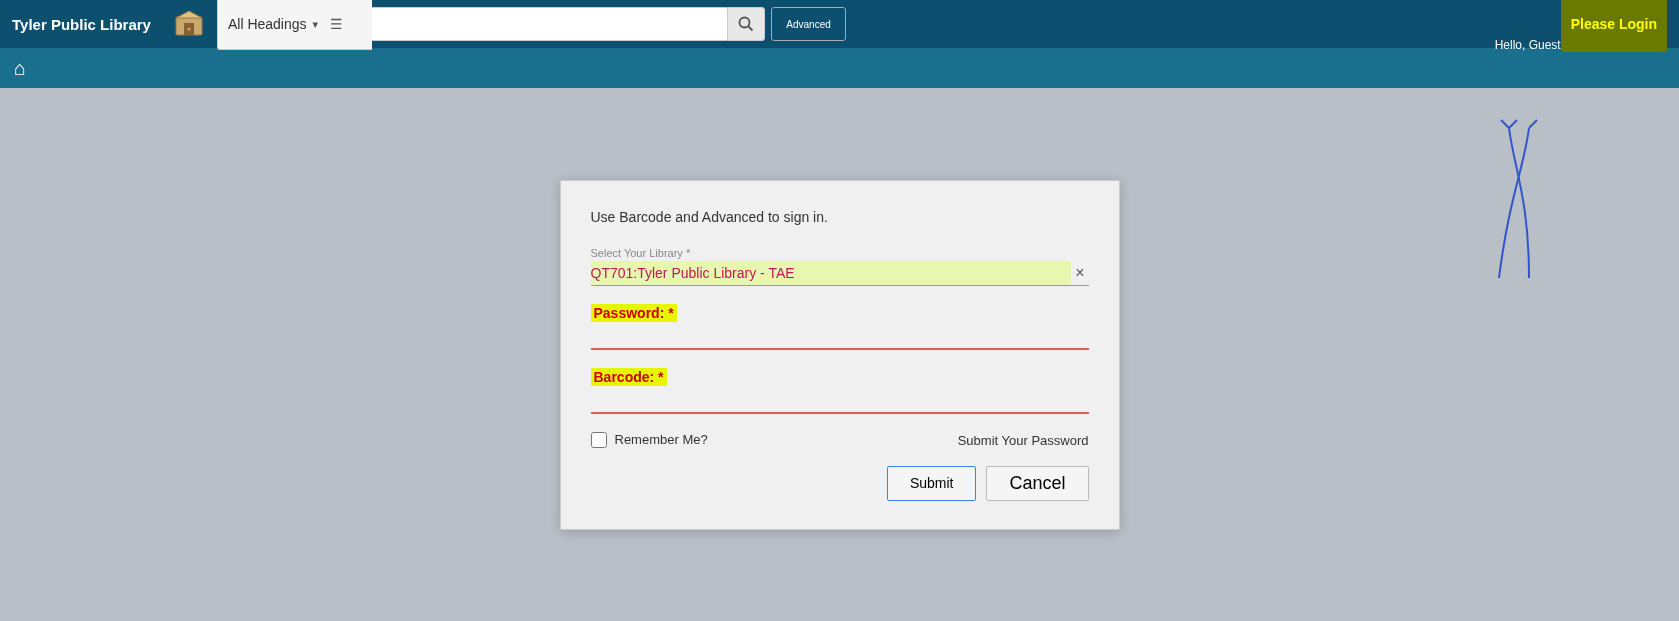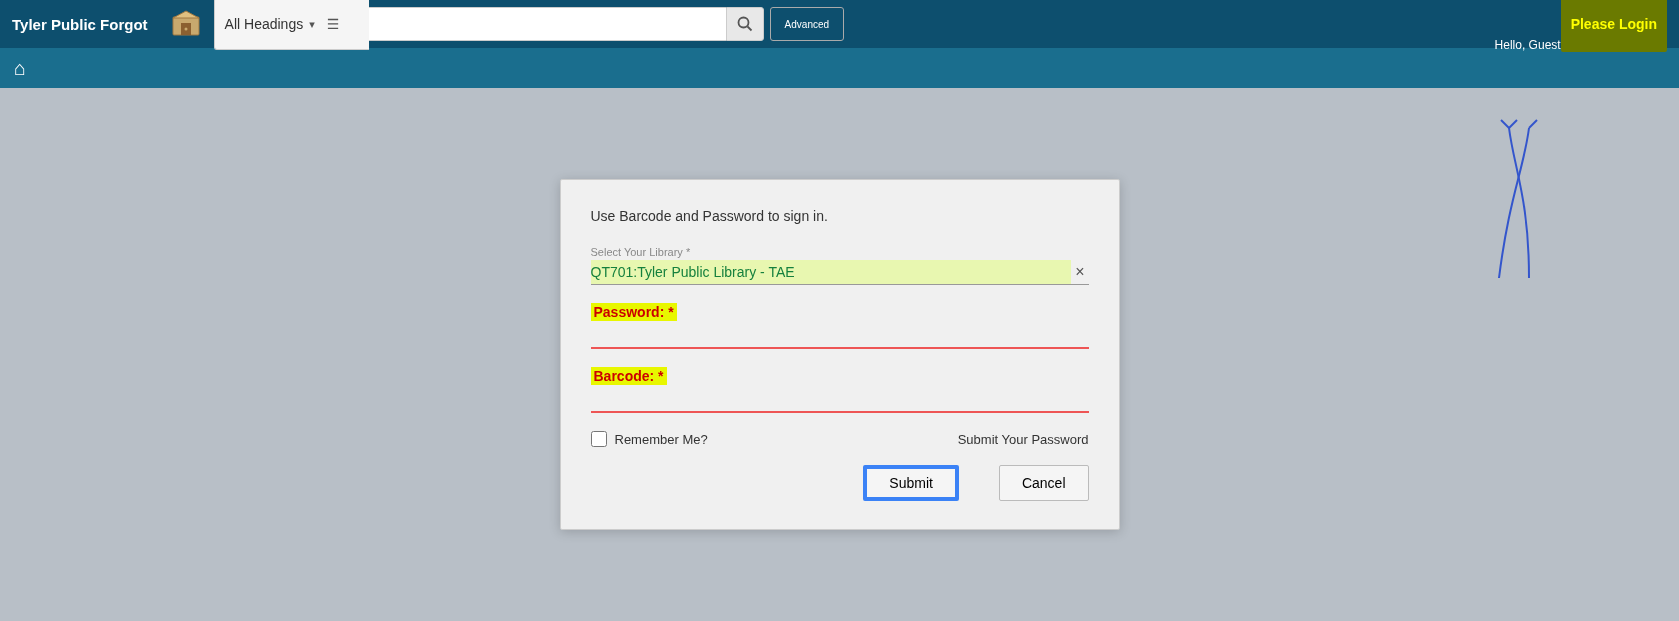--- a/index.html
+++ b/index.html
@@ -174,21 +174,21 @@
     }
     .library-select-wrapper {
       position: relative;
       border-bottom: 1px solid #999;
       display: flex;
       align-items: center;
     }
     .library-select-value {
       flex: 1;
       font-size: 14px;
-      color: #15803d;
+      color: #be185d;
       padding: 4px 0;
       background: #e8f7b0;
       display: block;
     }
     .library-clear-btn {
       background: none;
       border: none;
       cursor: pointer;
       font-size: 16px;
       color: #555;
@@ -245,41 +245,40 @@
       cursor: pointer;
     }
     .button-row {
       display: flex;
       justify-content: flex-end;
       gap: 10px;
       margin-top: 18px;
     }
     .submit-btn {
       background: #f5f5f5;
-      border: 4px solid #3b82f6;
+      border: 1px solid #3b82f6;
       padding: 6px 22px;
       font-size: 14px;
       cursor: pointer;
       border-radius: 2px;
     }
     .cancel-btn {
       background: #f5f5f5;
       border: 1px solid #bbb;
       padding: 6px 22px;
-      font-size: 14px;
+      font-size: 18px;
       cursor: pointer;
       border-radius: 2px;
-      margin-left: 30px;
     }
   </style>
 </head>
 <body>
 
 <div class="header">
-  <span class="header-title">Tyler Public Forgot</span>
+  <span class="header-title">Tyler Public Library</span>
 
   <div class="header-logo">
     <svg viewBox="0 0 30 30" fill="none" xmlns="http://www.w3.org/2000/svg">
       <rect x="2" y="8" width="26" height="18" rx="1" fill="#c8a96e" stroke="#a07840" stroke-width="1"></rect>
       <polygon points="15,2 28,9 2,9" fill="#e0c080" stroke="#a07840" stroke-width="1"></polygon>
       <rect x="10" y="14" width="10" height="12" fill="#8b6030"></rect>
       <circle cx="15" cy="20" r="1.5" fill="#c8a96e"></circle>
     </svg>
   </div>
 
@@ -319,21 +318,21 @@
     <svg width="80" height="180" viewBox="0 0 80 180" xmlns="http://www.w3.org/2000/svg">
       <path d="M50 10 C45 50, 30 80, 20 160" stroke="#3355cc" stroke-width="2" fill="none"></path>
       <path d="M30 10 C35 50, 50 80, 50 160" stroke="#3355cc" stroke-width="2" fill="none"></path>
       <line x1="30" y1="10" x2="38" y2="2" stroke="#3355cc" stroke-width="2"></line>
       <line x1="30" y1="10" x2="22" y2="2" stroke="#3355cc" stroke-width="2"></line>
       <line x1="50" y1="10" x2="58" y2="2" stroke="#3355cc" stroke-width="2"></line>
     </svg>
   </div>
 
   <div class="dialog">
-    <p class="dialog-intro">Use Barcode and Password to sign in.</p>
+    <p class="dialog-intro">Use Barcode and Advanced to sign in.</p>
 
     <div class="form-group">
       <label class="form-label">Select Your Library *</label>
       <div class="library-select-wrapper">
         <span class="library-select-value">QT701:Tyler Public Library - TAE</span>
         <button class="library-clear-btn">×</button>
       </div>
     </div>
 
     <div class="form-group">

